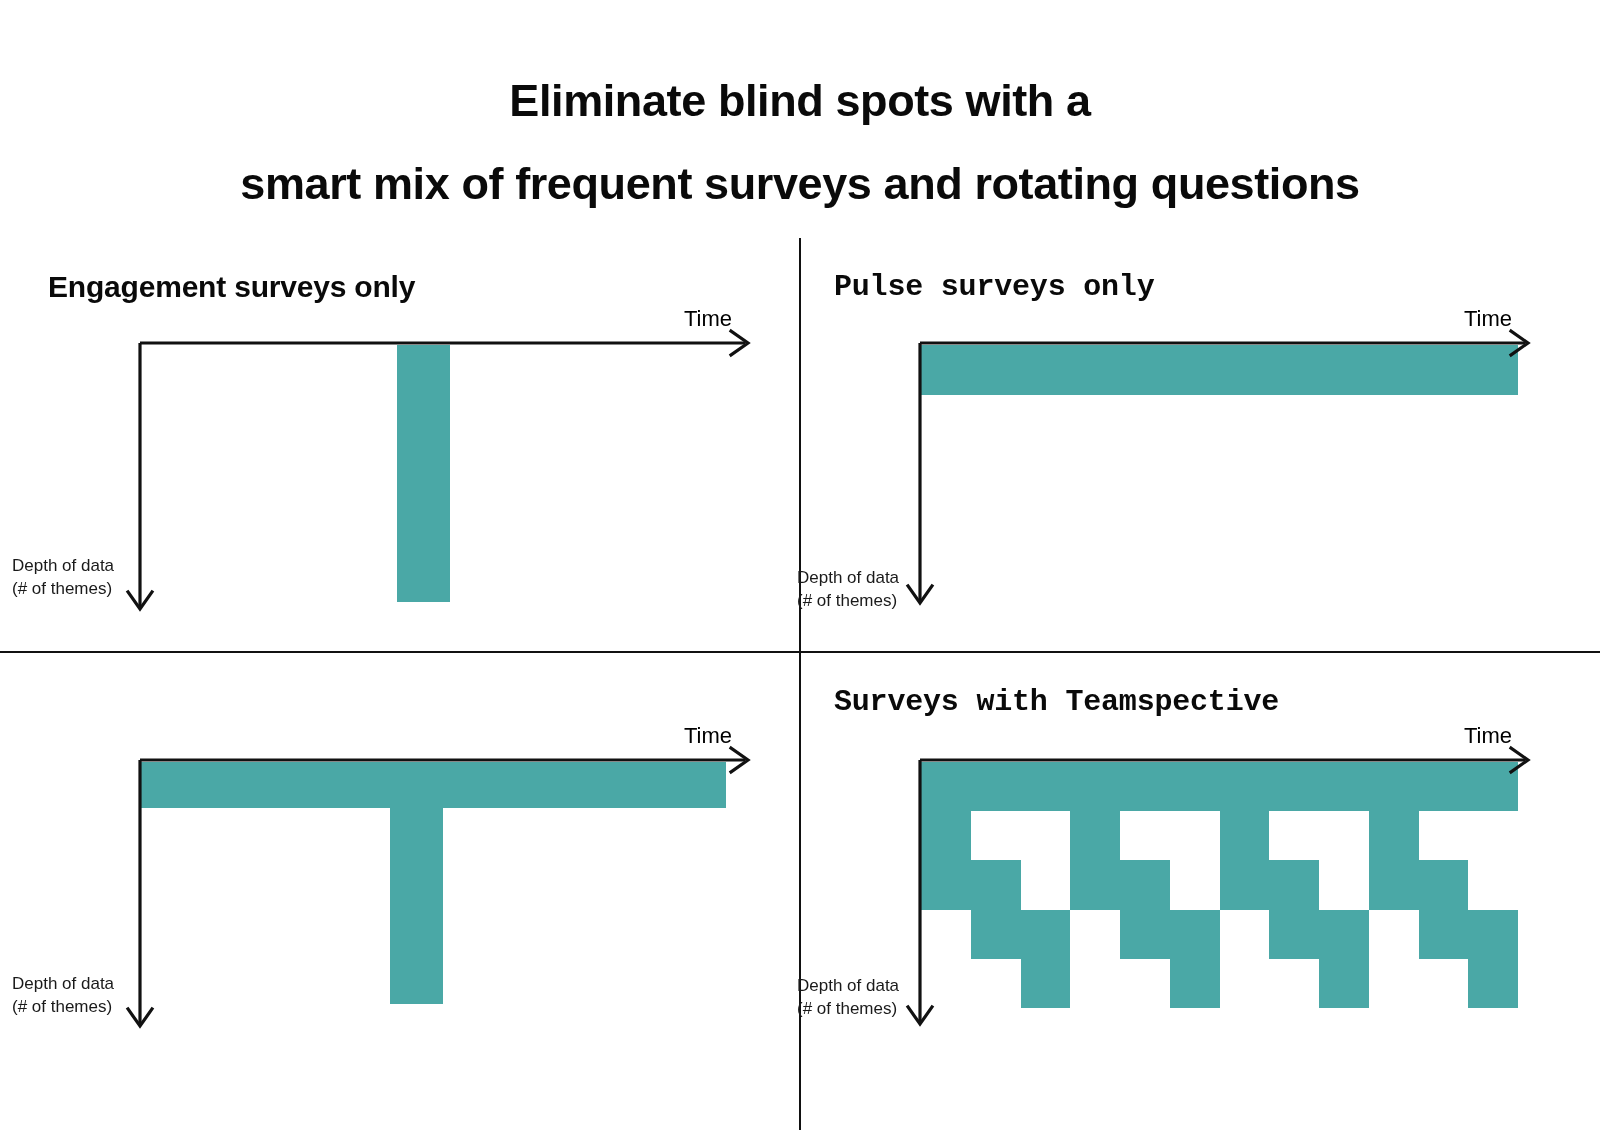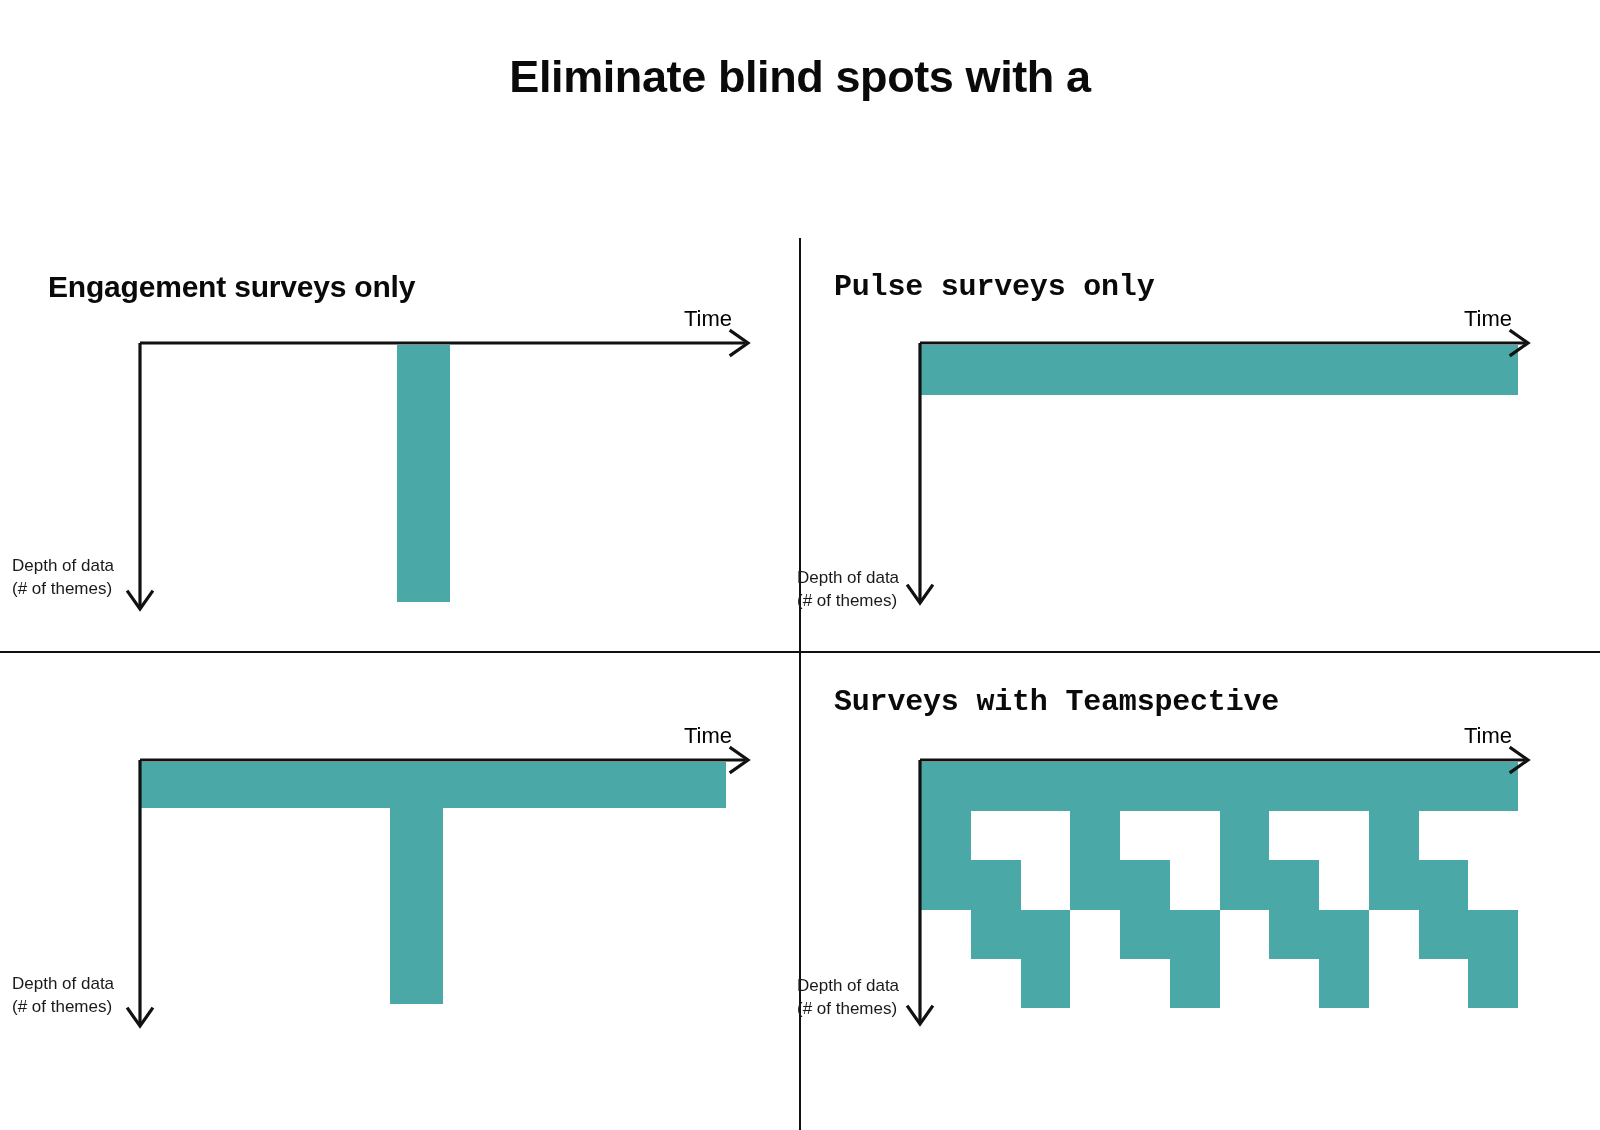--- a/index.html
+++ b/index.html
@@ -22,21 +22,21 @@
     left: 0;
     top: 48px;
     width: 1600px;
     text-align: center;
     font-size: 45px;
     font-weight: 700;
     line-height: 1.30;
     letter-spacing: -0.4px;
     color: #0a0a0a;
   }
-  #headline .line { display: block; }
+  #headline .line { display: block; margin-top: 24px; }
 
   
   #quadrants {
     position: absolute;
     left: 0;
     top: 238px;
     width: 1600px;
     height: 892px;
   }
   .divider-v {
@@ -113,20 +113,21 @@
   }
   .cell { width: 100%; height: 100%; }
   .cell.on  { background: #4aa8a6; }
   .cell.off { background: transparent; }
 </style>
 </head>
 <body>
 
 <div id="headline">
   <span class="line">Eliminate blind spots with a</span>
+  <span class="line">smart mix of frequent surveys and rotating questions</span>
 </div>
 
 <div id="quadrants">
 
   <div class="divider-v"></div>
   <div class="divider-h"></div>
 
   <div class="quad q1">
     <div class="quad-title">Engagement surveys only</div>
 

